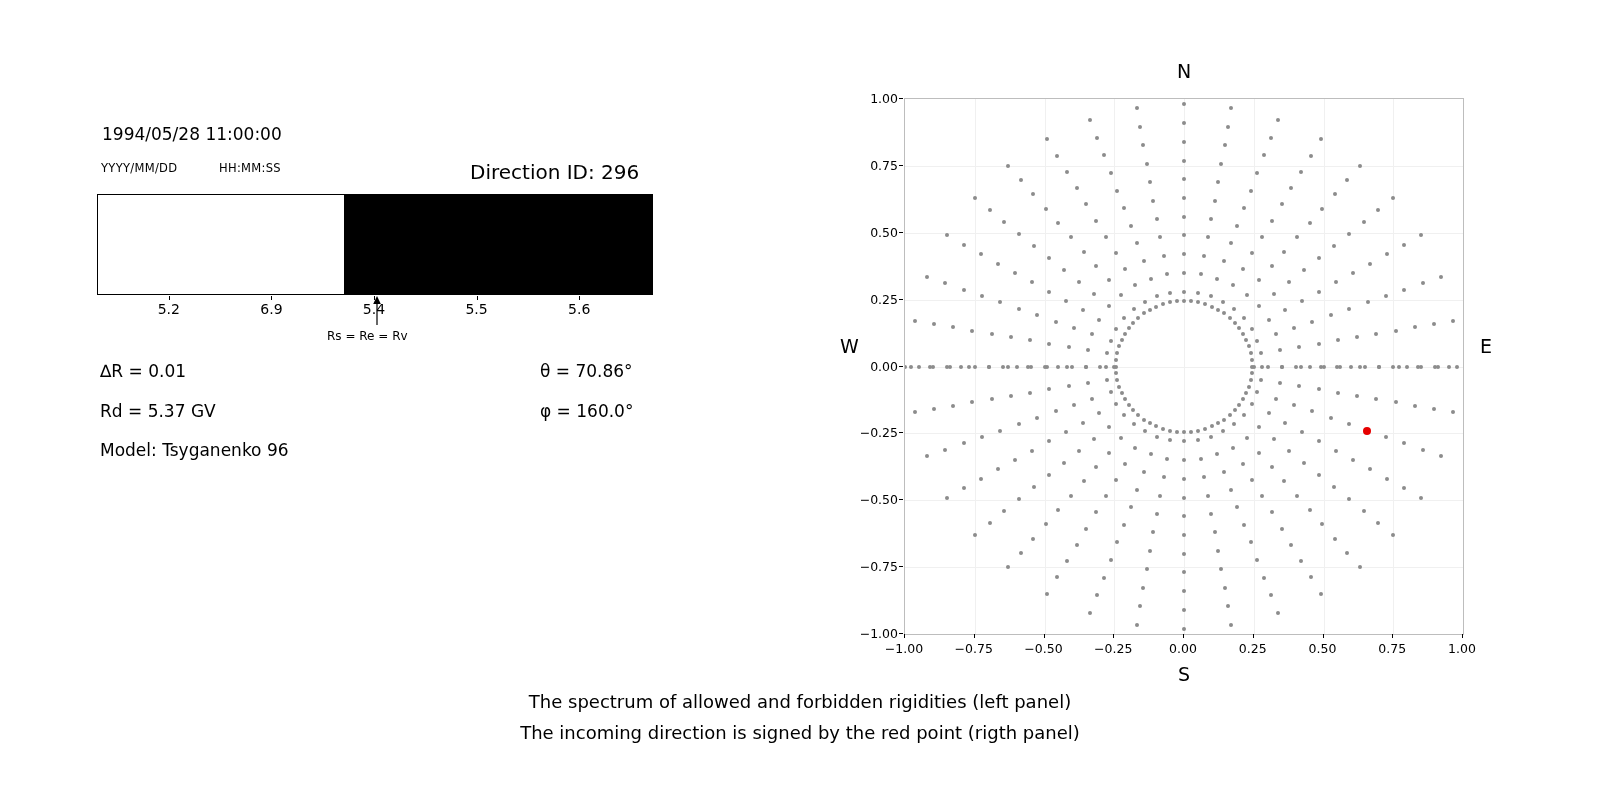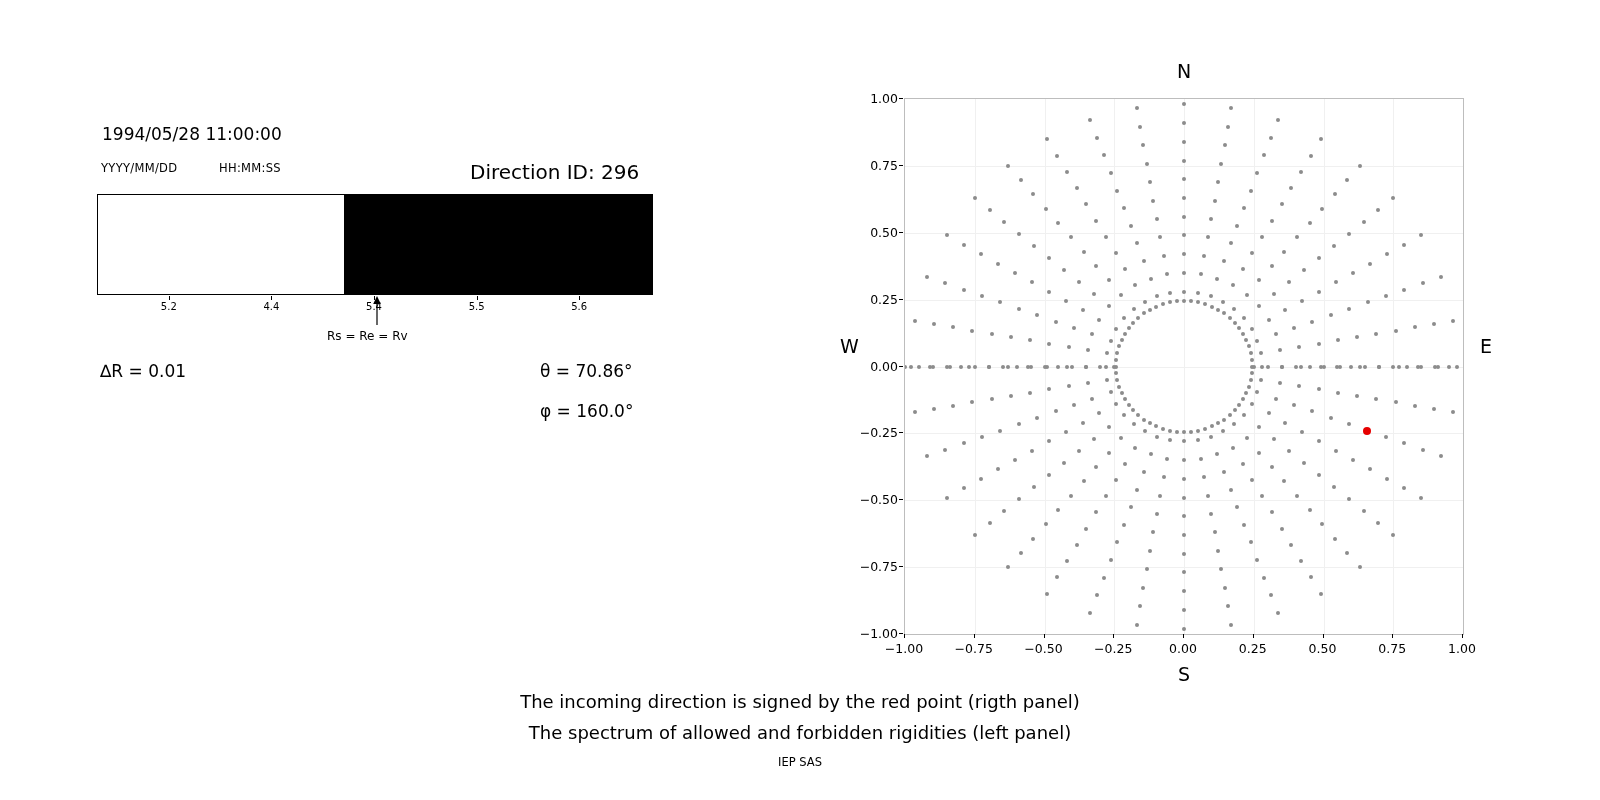--- a/index.html
+++ b/index.html
@@ -98,21 +98,21 @@
   .spec-tick {
     position: absolute;
     top: 0;
     width: 1px;
     height: 4px;
     background: #000;
   }
   .spec-ticklabel {
     position: absolute;
     top: 5px;
-    font-size: 10px;
+    font-size: 14px;
     transform: translateX(-50%);
     white-space: nowrap;
   }
   .rs-arrow {
     position: absolute;
     left: 370px;
     top: 296px;
     width: 14px;
     height: 30px;
   }
@@ -268,39 +268,41 @@
 
     <div class="spectrum-wrap">
       <div class="spectrum-allowed" id="spec-allowed" style="left: 0px; width: 246.222px; background: rgb(255, 255, 255);"></div>
       <div class="spectrum-forbidden" id="spec-forbidden" style="left: 246.222px; width: 307.778px; background: rgb(0, 0, 0);"></div>
     </div>
 
     <div class="spectrum-axis" id="spectrum-axis">
         <div class="spec-tick" style="left: 71.8148px;"></div>
         <div class="spec-ticklabel" style="left: 71.8148px;">5.2</div>
         <div class="spec-tick" style="left: 174.407px;"></div>
-        <div class="spec-ticklabel" style="left: 174.407px;">4.4</div>
+        <div class="spec-ticklabel" style="left: 174.407px;">6.9</div>
         <div class="spec-tick" style="left: 277px;"></div>
         <div class="spec-ticklabel" style="left: 277px;">5.4</div>
         <div class="spec-tick" style="left: 379.593px;"></div>
         <div class="spec-ticklabel" style="left: 379.593px;">5.5</div>
         <div class="spec-tick" style="left: 482.185px;"></div>
         <div class="spec-ticklabel" style="left: 482.185px;">5.6</div>
       </div>
 
     <div class="rs-arrow">
       <svg width="14" height="30" viewBox="0 0 14 30">
         <line x1="7" y1="29" x2="7" y2="5" stroke="#000" stroke-width="1.2"></line>
         <polygon points="7,0 3.2,8 10.8,8" fill="#000"></polygon>
       </svg>
     </div>
     <div class="rs-label">Rs = Re = Rv</div>
 
     <div class="params-left" id="params-left">
         <div class="param-row">∆R = 0.01</div>
+        <div class="param-row">Rd = 5.37 GV</div>
+        <div class="param-row">Model: Tsyganenko 96</div>
       </div>
     <div class="params-right" id="params-right">
         <div class="param-row">θ = 70.86°</div>
         <div class="param-row">φ = 160.0°</div>
       </div>
   </div>
 
   <div class="right-panel">
     <div class="card-N">N</div>
     <div class="card-S">S</div>
@@ -845,18 +847,17 @@
         <div class="ax-tick-y" style="left: 28px; width: 50px; top: 181.75px;">0.50</div>
         <div class="tickmark-y" style="left: 79px; top: 181.75px;"></div>
         <div class="ax-tick-y" style="left: 28px; width: 50px; top: 114.875px;">0.75</div>
         <div class="tickmark-y" style="left: 79px; top: 114.875px;"></div>
         <div class="ax-tick-y" style="left: 28px; width: 50px; top: 48px;">1.00</div>
         <div class="tickmark-y" style="left: 79px; top: 48px;"></div>
       </div>
   </div>
 
   <div class="caption">
+    <div>The spectrum of allowed and forbidden rigidities (left panel)</div>
     <div>The incoming direction is signed by the red point (rigth panel)</div>
-    <div>The spectrum of allowed and forbidden rigidities (left panel)</div>
   </div>
-  <div class="credit">IEP SAS</div>
 
 </div>
 
 </body></html>

